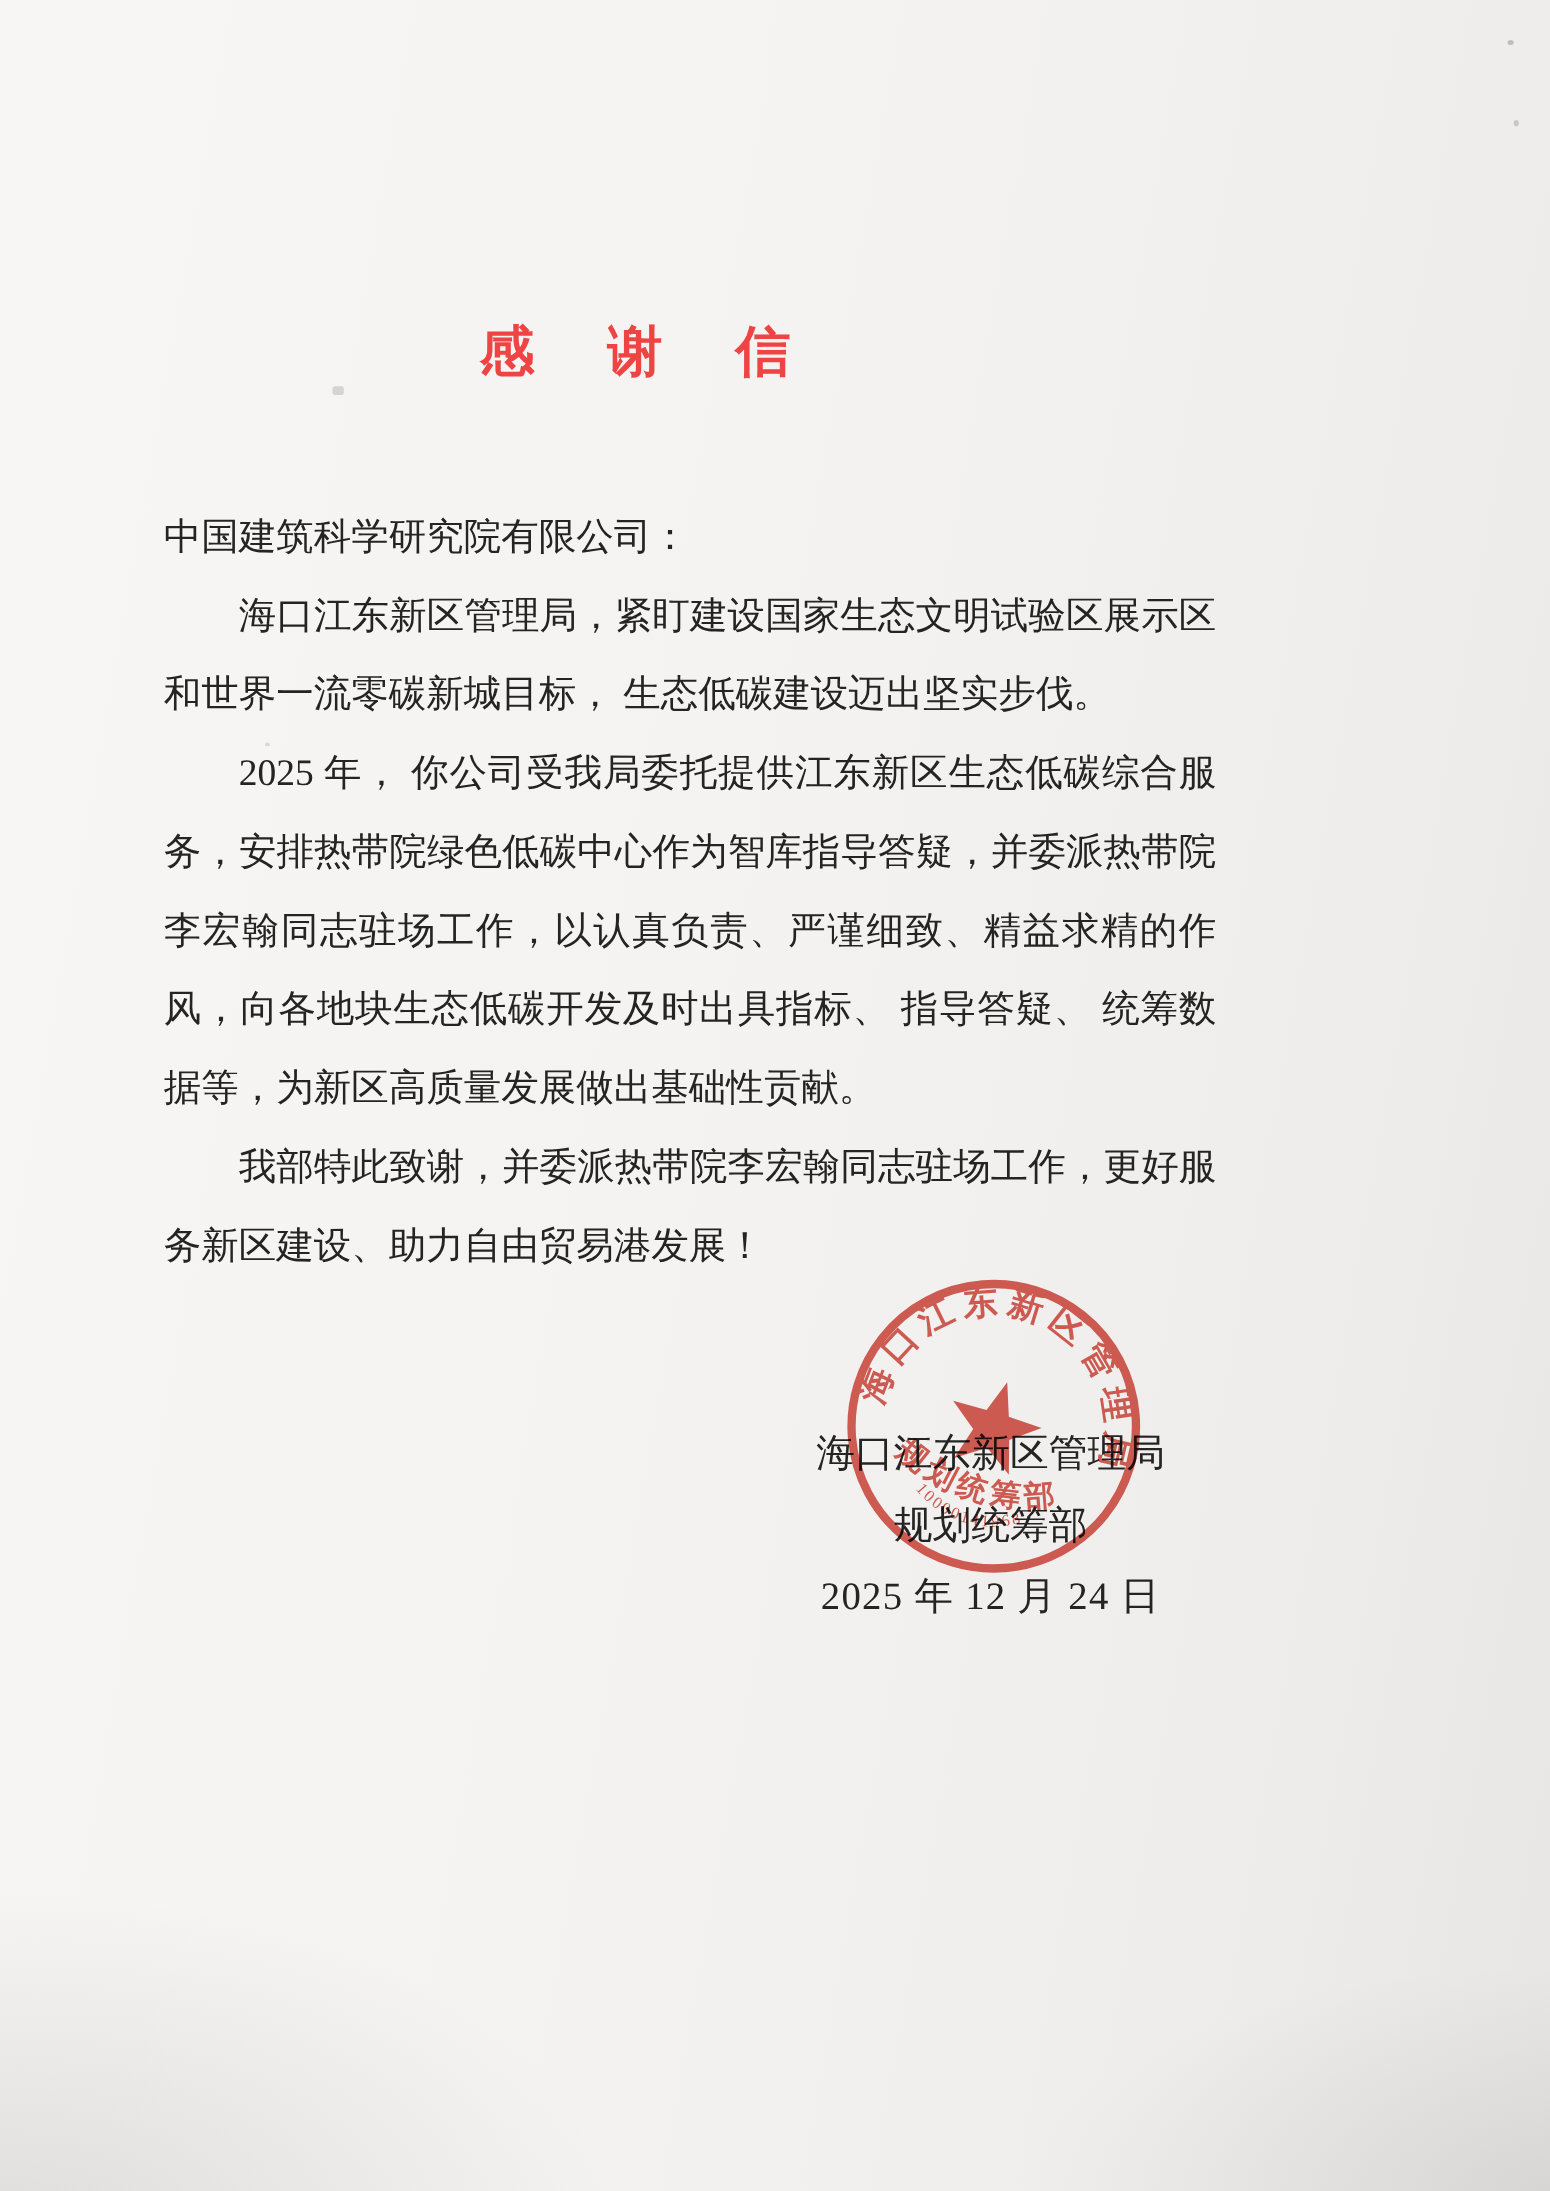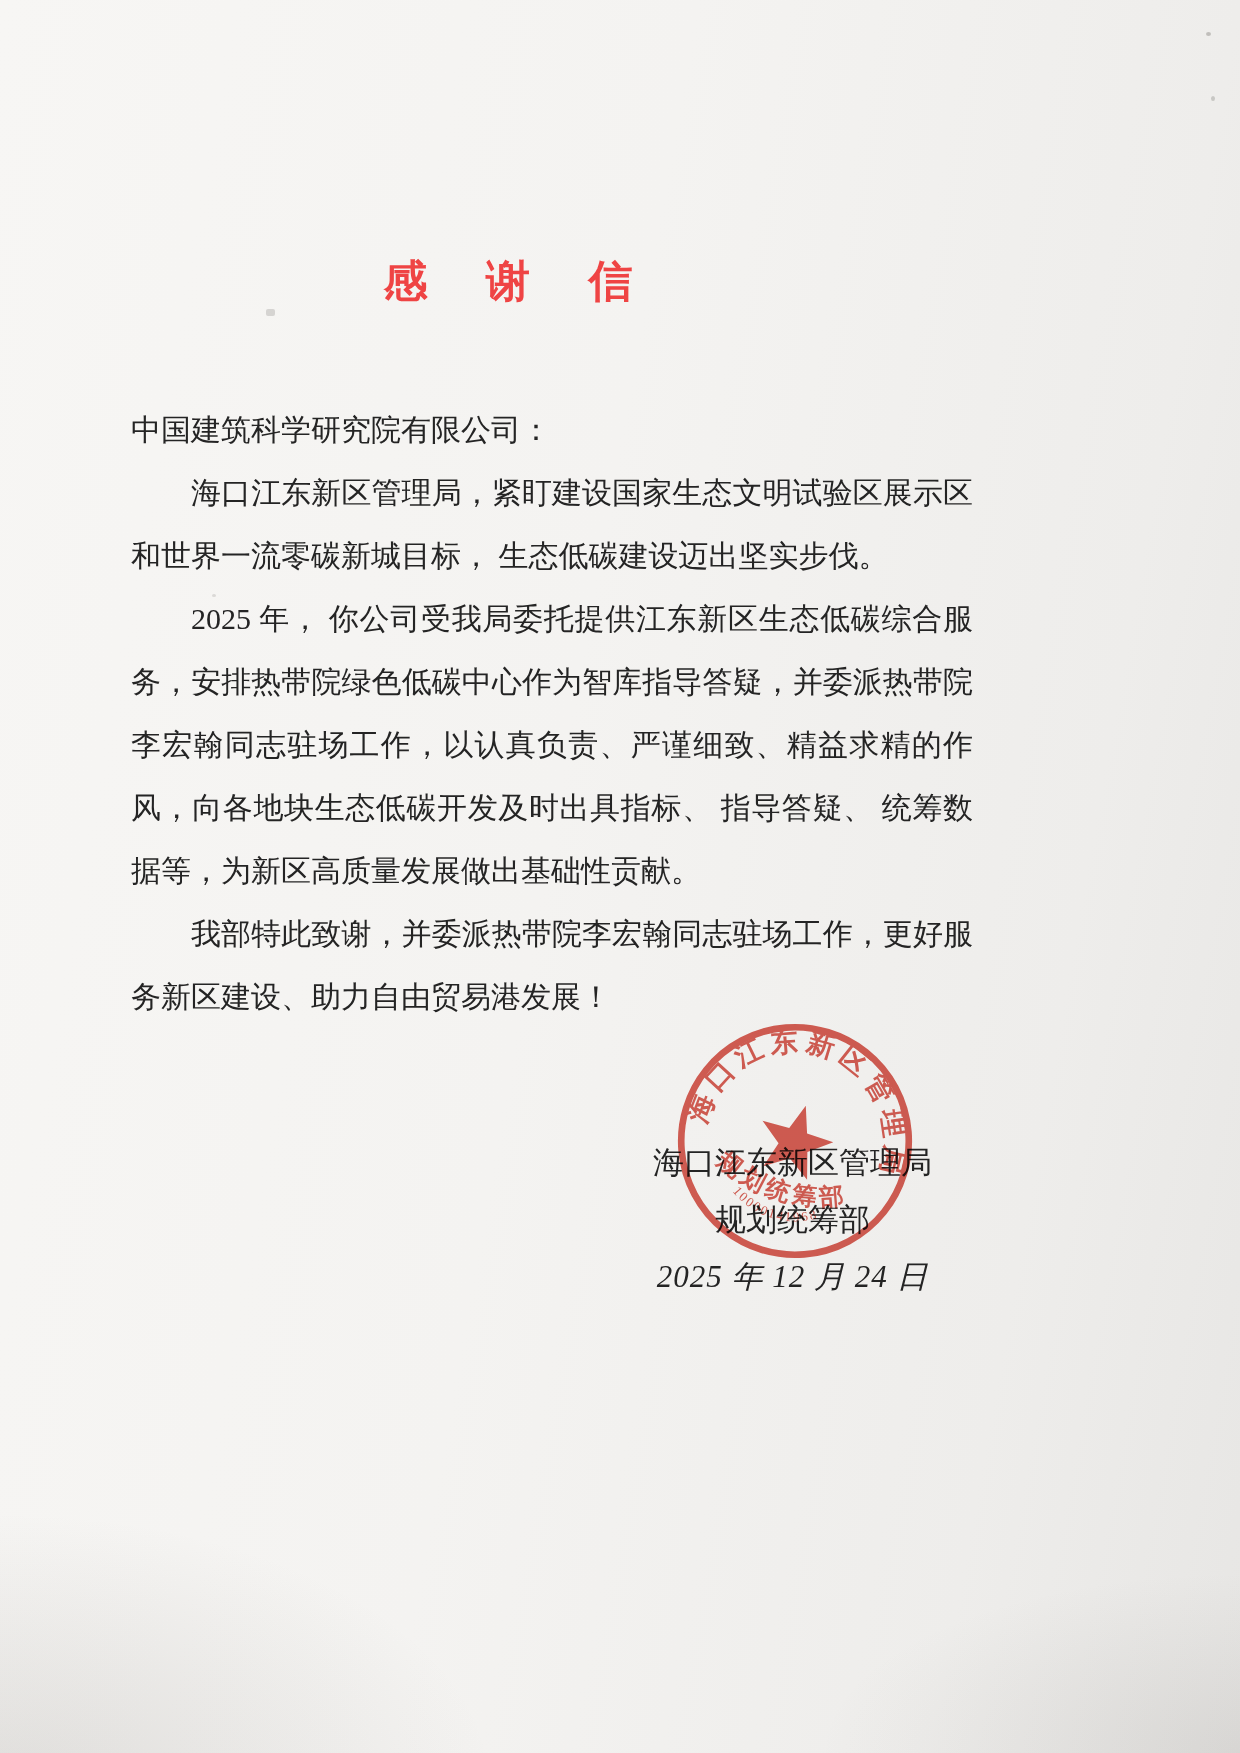--- a/index.html
+++ b/index.html
@@ -40,21 +40,21 @@
   .letter-body p.salutation { text-indent: 0; }
 
   .sig-block {
     position: absolute;
     left: 645px; top: 1134px; width: 295px;
     text-align: center;
     font-size: 31px;
     line-height: 57px;
     color: #242424;
   }
-  .sig-block .date-line { letter-spacing: 1px; font-style: italic; }
+  .sig-block .date-line { letter-spacing: 1px; }
 
   .stamp {
     position: absolute;
     left: 672px; top: 1018px;
     width: 246px; height: 246px;
     transform: rotate(17deg);
     mix-blend-mode: multiply;
     opacity: 0.88;
   }
   .stamp svg { width: 100%; height: 100%; }

